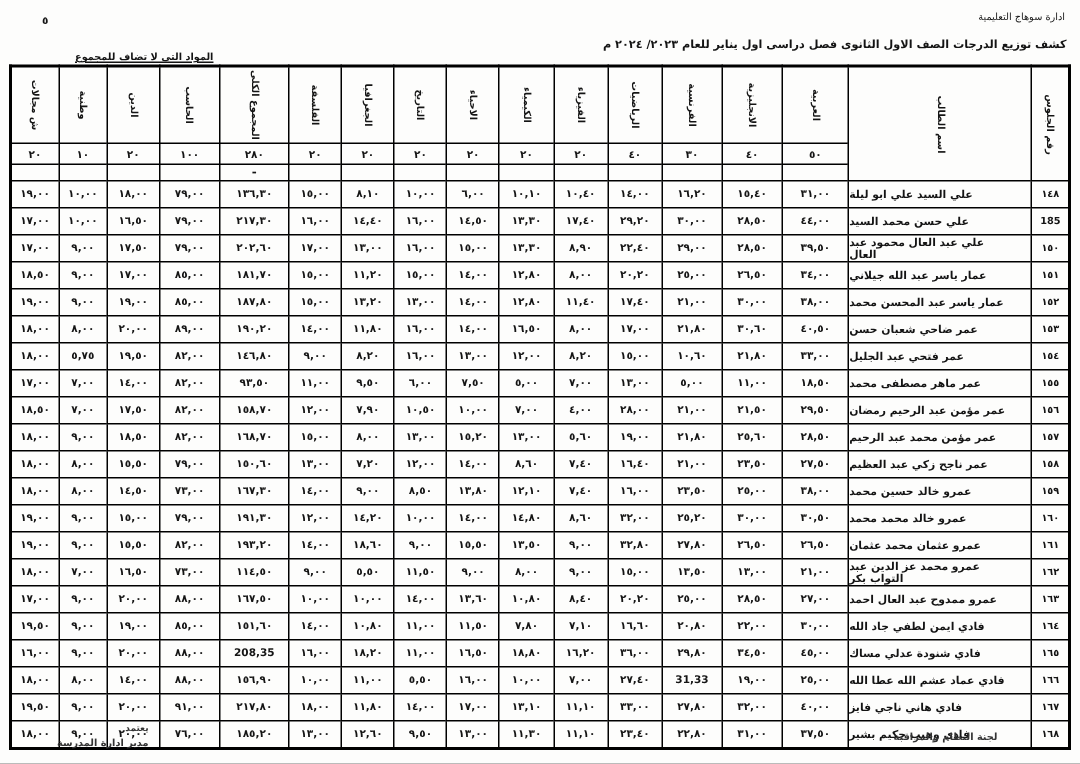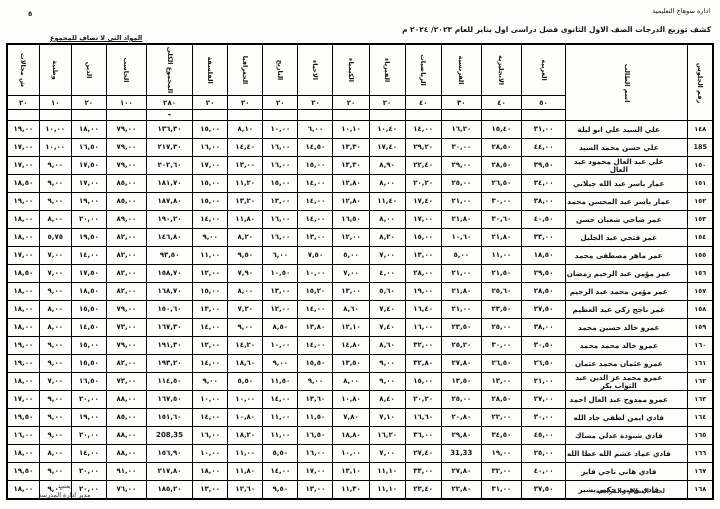--- a/index.html
+++ b/index.html
@@ -12,28 +12,28 @@
   table.grades{position:absolute;top:43px;right:6px;width:708px;border-collapse:collapse;
         table-layout:fixed;border:2px solid #000;}
   th,td{border:1px solid #000;padding:0;font-weight:bold;text-align:center;overflow:hidden;}
   th.tall{height:74px;position:relative;}
   th.hdr{height:50px;position:relative;}
   th .rot{position:absolute;top:50%;left:50%;transform:translate(-50%,-50%) rotate(90deg);
         font-size:6.5px;white-space:nowrap;font-weight:bold;}
   tr.marks td{height:13px;font-size:7px;margin-left:44px;}
   tr.dashrow td{height:10px;font-size:8px;line-height:8px;}
   tbody td{height:17px;font-size:7px;line-height:1.05;}
-  td.c-name{text-align:center;padding-right:16px;font-size:7.2px;}
+  td.c-name{text-align:left;padding-right:16px;font-size:7.2px;}
   td.c-seat{font-size:6.5px;}
   .col-seat{width:25px}.col-name{width:122px}.col-ar{width:44px}.col-en{width:40px}
   .col-fr{width:40px}.col-ma{width:36px}.col-ph{width:36px}.col-ch{width:36px}
   .col-bio{width:35px}.col-hist{width:35px}.col-geo{width:35px}.col-phil{width:35px}
   .col-tot{width:46px}.col-comp{width:40px}.col-din{width:35px}.col-wat{width:32px}.col-maj{width:32px}
   .footer-right{position:absolute;bottom:14px;right:55px;font-size:6.5px;font-weight:bold;color:#333;}
-  .footer-left{position:absolute;bottom:10px;left:38px;font-size:6.5px;font-weight:normal;color:#333;text-align:center;}
+  .footer-left{position:absolute;bottom:10px;left:38px;font-size:6.5px;font-weight:bold;color:#333;text-align:right;}
   .footer-left .l1{font-size:6px;margin-bottom:2px;}
 </style>
 </head>
 <body>
 
 <div class="page">
   <div class="page-number">٥</div>
   <div class="admin-line">ادارة سوهاج التعليمية</div>
   <div class="sheet-title">كشف توزيع الدرجات الصف الاول الثانوى فصل دراسى اول يناير للعام ٢٠٢٣/ ٢٠٢٤ م</div>
   <div class="note">المواد التى لا تضاف للمجموع</div>

